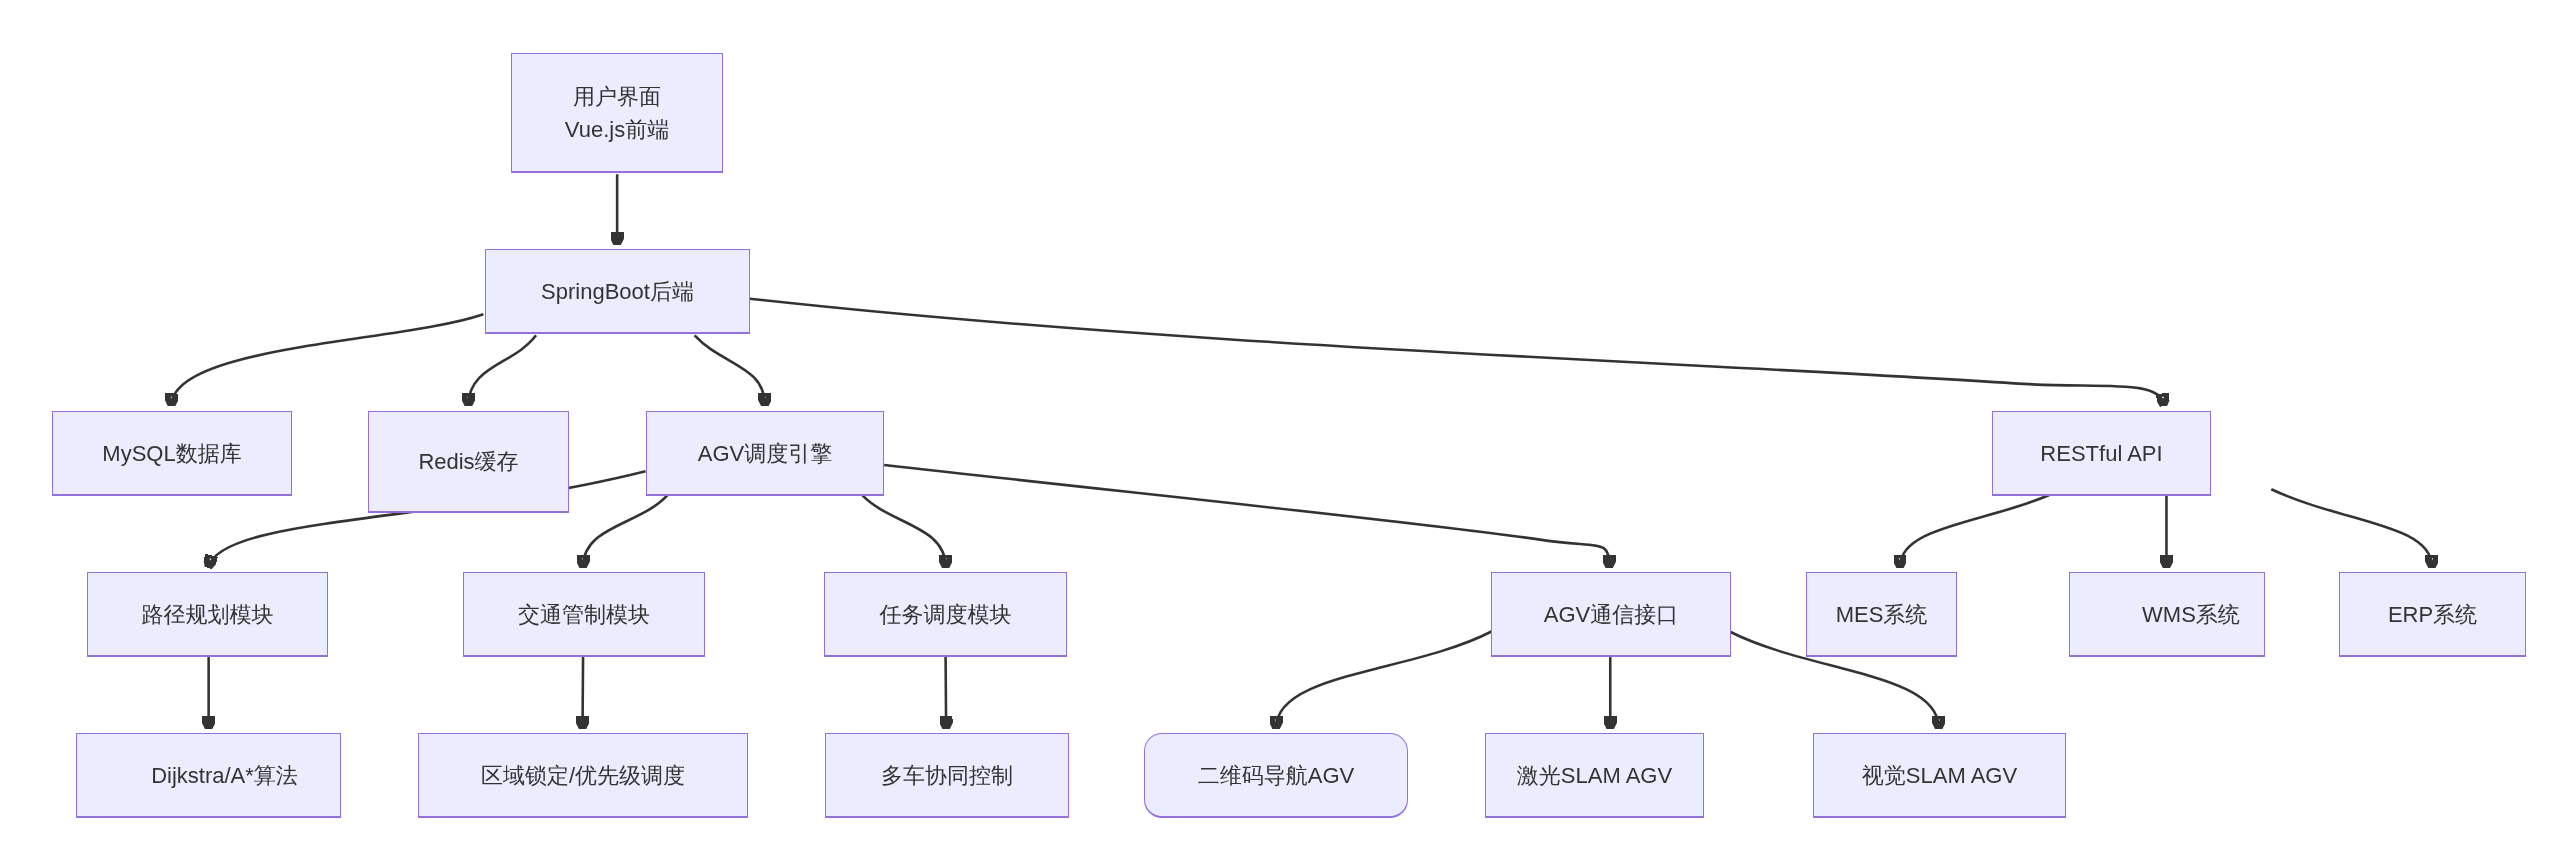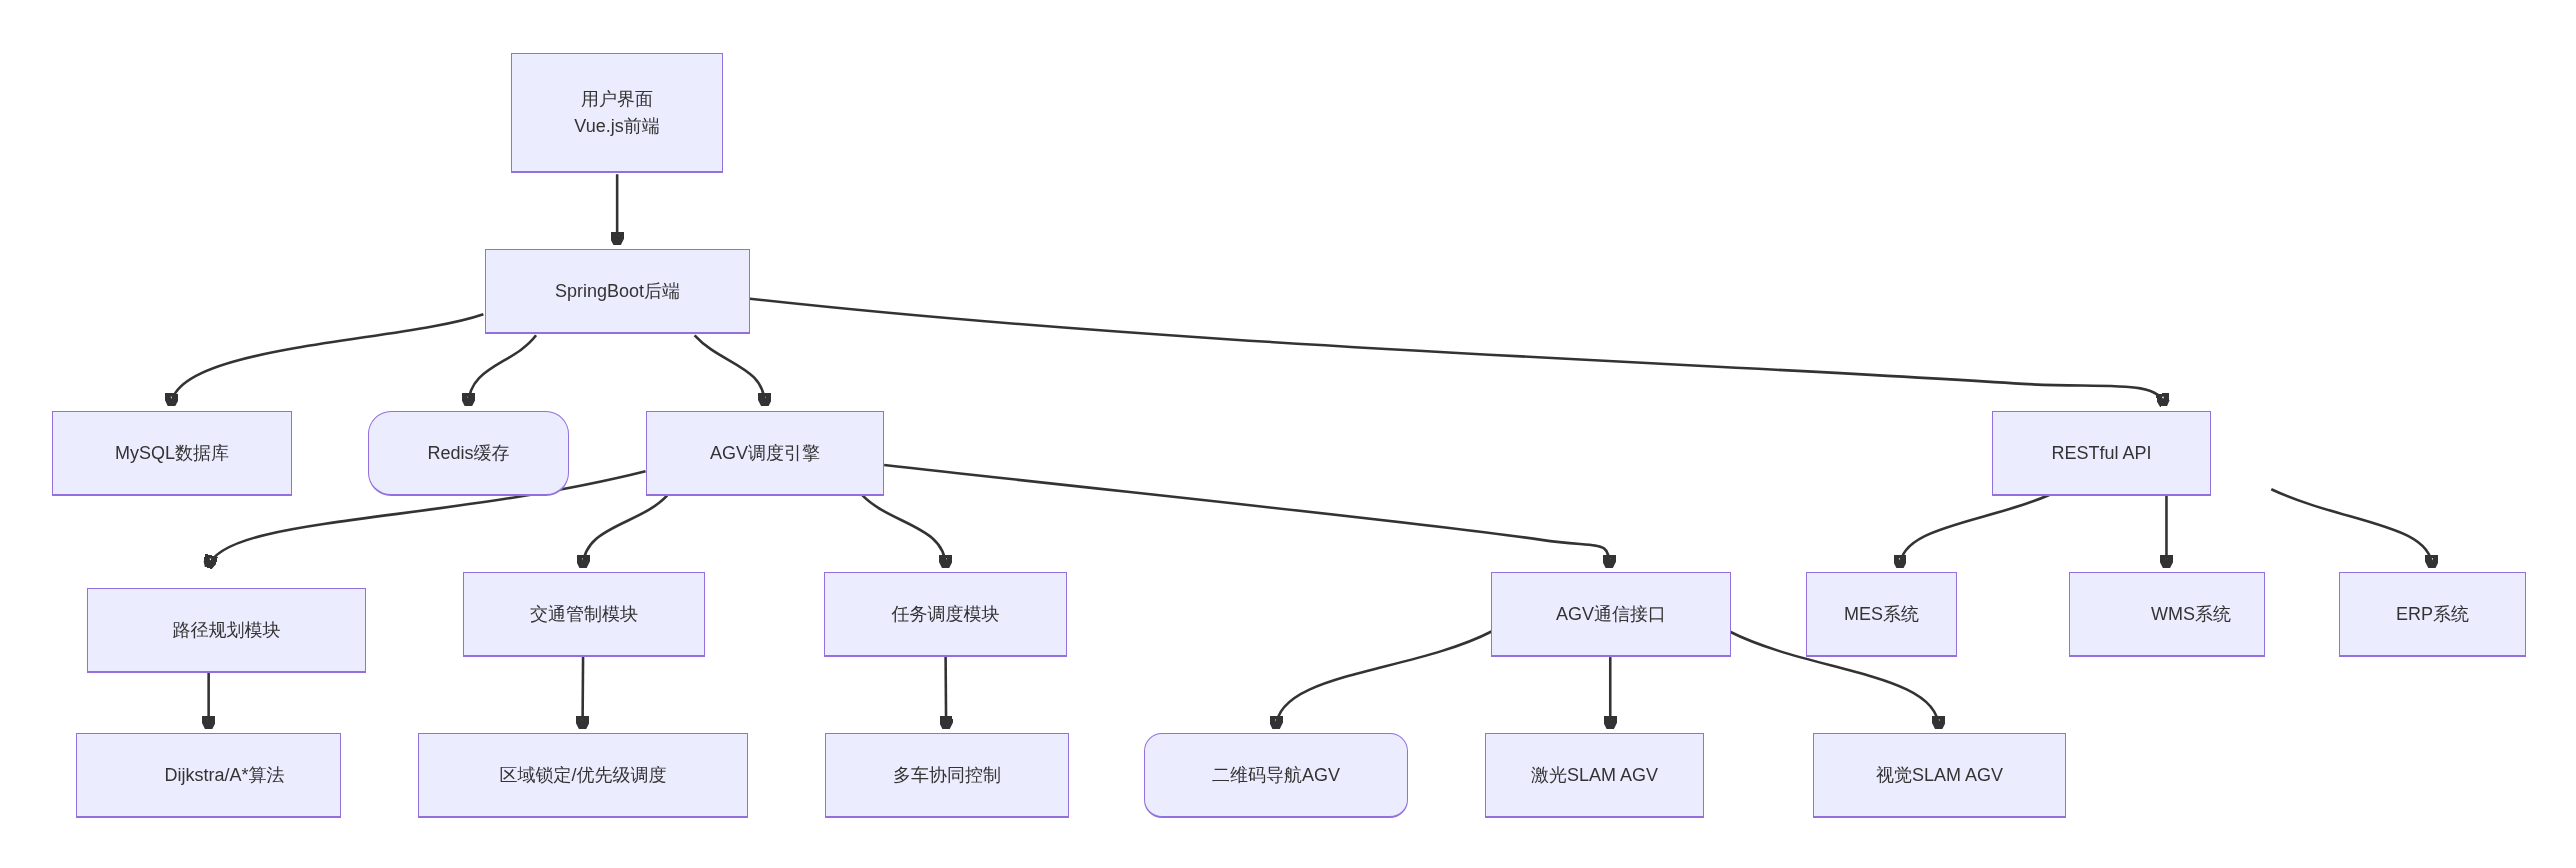--- a/index.html
+++ b/index.html
@@ -31,21 +31,21 @@
     position: absolute;
     box-sizing: border-box;
     background: #ECECFF;
     border: 1.5px solid #9370DB;
     border-bottom-width: 2.6px;
     color: #333333;
     display: flex;
     align-items: center;
     justify-content: center;
     text-align: center;
-    font-size: 18px;
+    font-size: 22px;
     line-height: 1.5;
     white-space: pre-line;
   }
 </style>
 </head>
 <body>
 
 <div id="canvas">
 
   <svg id="edges" viewBox="0 0 4988 1682" xmlns="http://www.w3.org/2000/svg">
@@ -71,24 +71,24 @@
     <path d="M 3348 1222 C 3505 1302, 3754 1302, 3754 1409" marker-end="url(#arrow)"></path>
     <path d="M 3992 947 C 3862 1012, 3679 1014, 3679 1097" marker-end="url(#arrow)"></path>
     <path d="M 4195 959 L 4195 1097" marker-end="url(#arrow)"></path>
     <path d="M 4398 947 C 4536 1012, 4709 1014, 4709 1097" marker-end="url(#arrow)"></path>
   </svg>
 
   <div class="node" style="left:511px;  top:53px;  width:212px; height:120px;">用户界面
 Vue.js前端</div>
   <div class="node" style="left:485px;  top:249px;  width:265px; height:85px;">SpringBoot后端</div>
   <div class="node" style="left:52px;  top:411px;  width:240px; height:85px;">MySQL数据库</div>
-  <div class="node" style="left:368px;  top:411px;  width:201px; height:85px;border-radius:23px;">Redis缓存</div>
+  <div class="node" style="left:368px;  top:411px;  width:201px; height:102px;">Redis缓存</div>
   <div class="node" style="left:646px; top:411px;  width:238px; height:85px;">AGV调度引擎</div>
   <div class="node" style="left:1992px; top:411px;  width:219px; height:85px;">RESTful API</div>
-  <div class="node" style="left:87px;  top:588px; width:279px; height:85px;">路径规划模块</div>
+  <div class="node" style="left:87px;  top:572px; width:241px; height:85px;">路径规划模块</div>
   <div class="node" style="left:463px;  top:572px; width:242px; height:85px;">交通管制模块</div>
   <div class="node" style="left:824px; top:572px; width:243px; height:85px;">任务调度模块</div>
   <div class="node" style="left:1491px; top:572px; width:240px; height:85px;">AGV通信接口</div>
   <div class="node" style="left:1806px; top:572px; width:151px; height:85px;">MES系统</div>
   <div class="node" style="left:2069px; top:572px; width:196px; height:85px;padding-left:48px;">WMS系统</div>
   <div class="node" style="left:2339px; top:572px; width:187px; height:85px;">ERP系统</div>
   <div class="node" style="left:76px;  top:733px; width:265px; height:85px;padding-left:32px;">Dijkstra/A*算法</div>
   <div class="node" style="left:418px;  top:733px; width:330px; height:85px;">区域锁定/优先级调度</div>
   <div class="node" style="left:825px; top:733px; width:244px; height:85px;">多车协同控制</div>
   <div class="node" style="left:1144px; top:733px; width:264px; height:85px;border-radius:18px;">二维码导航AGV</div>

